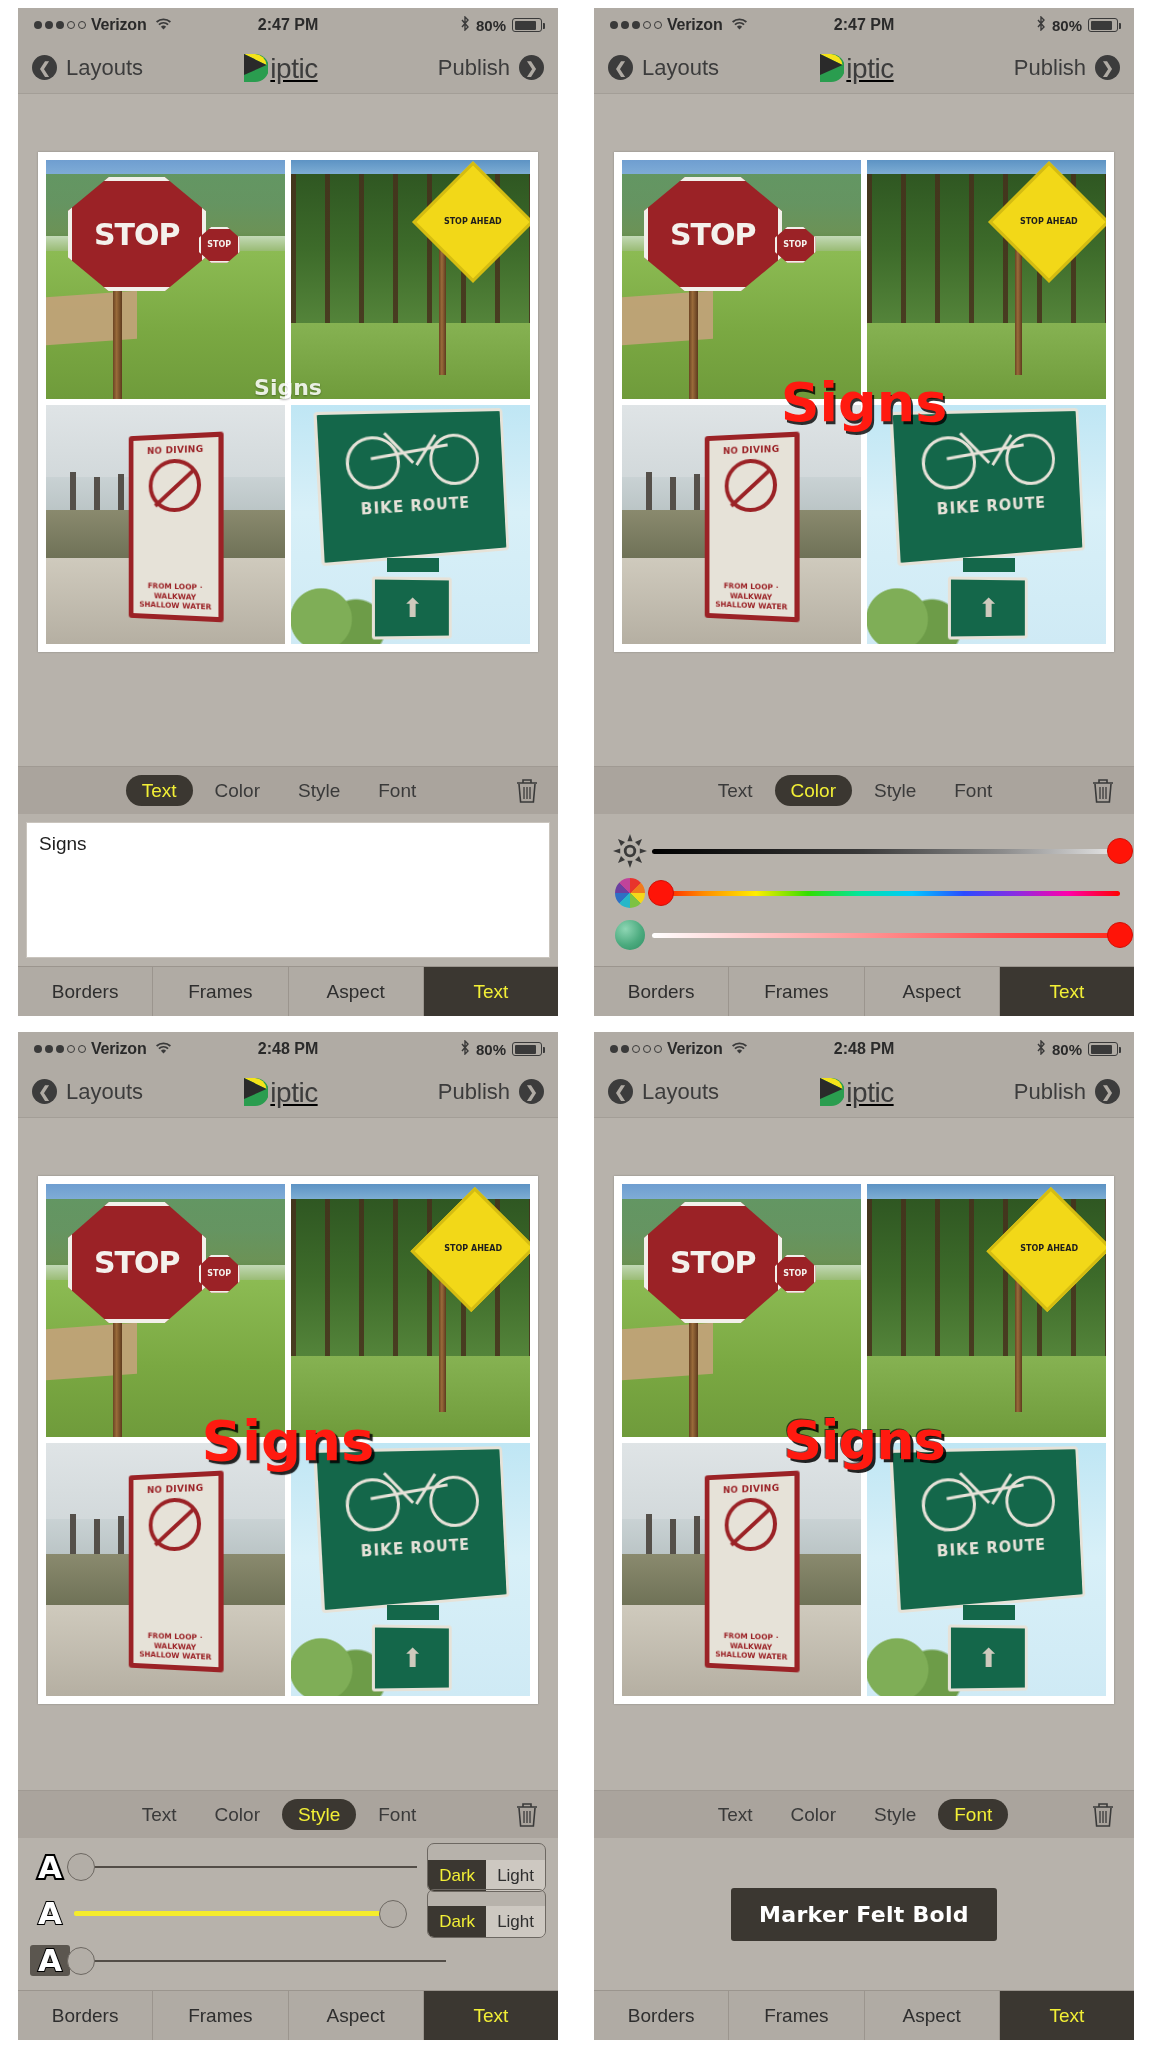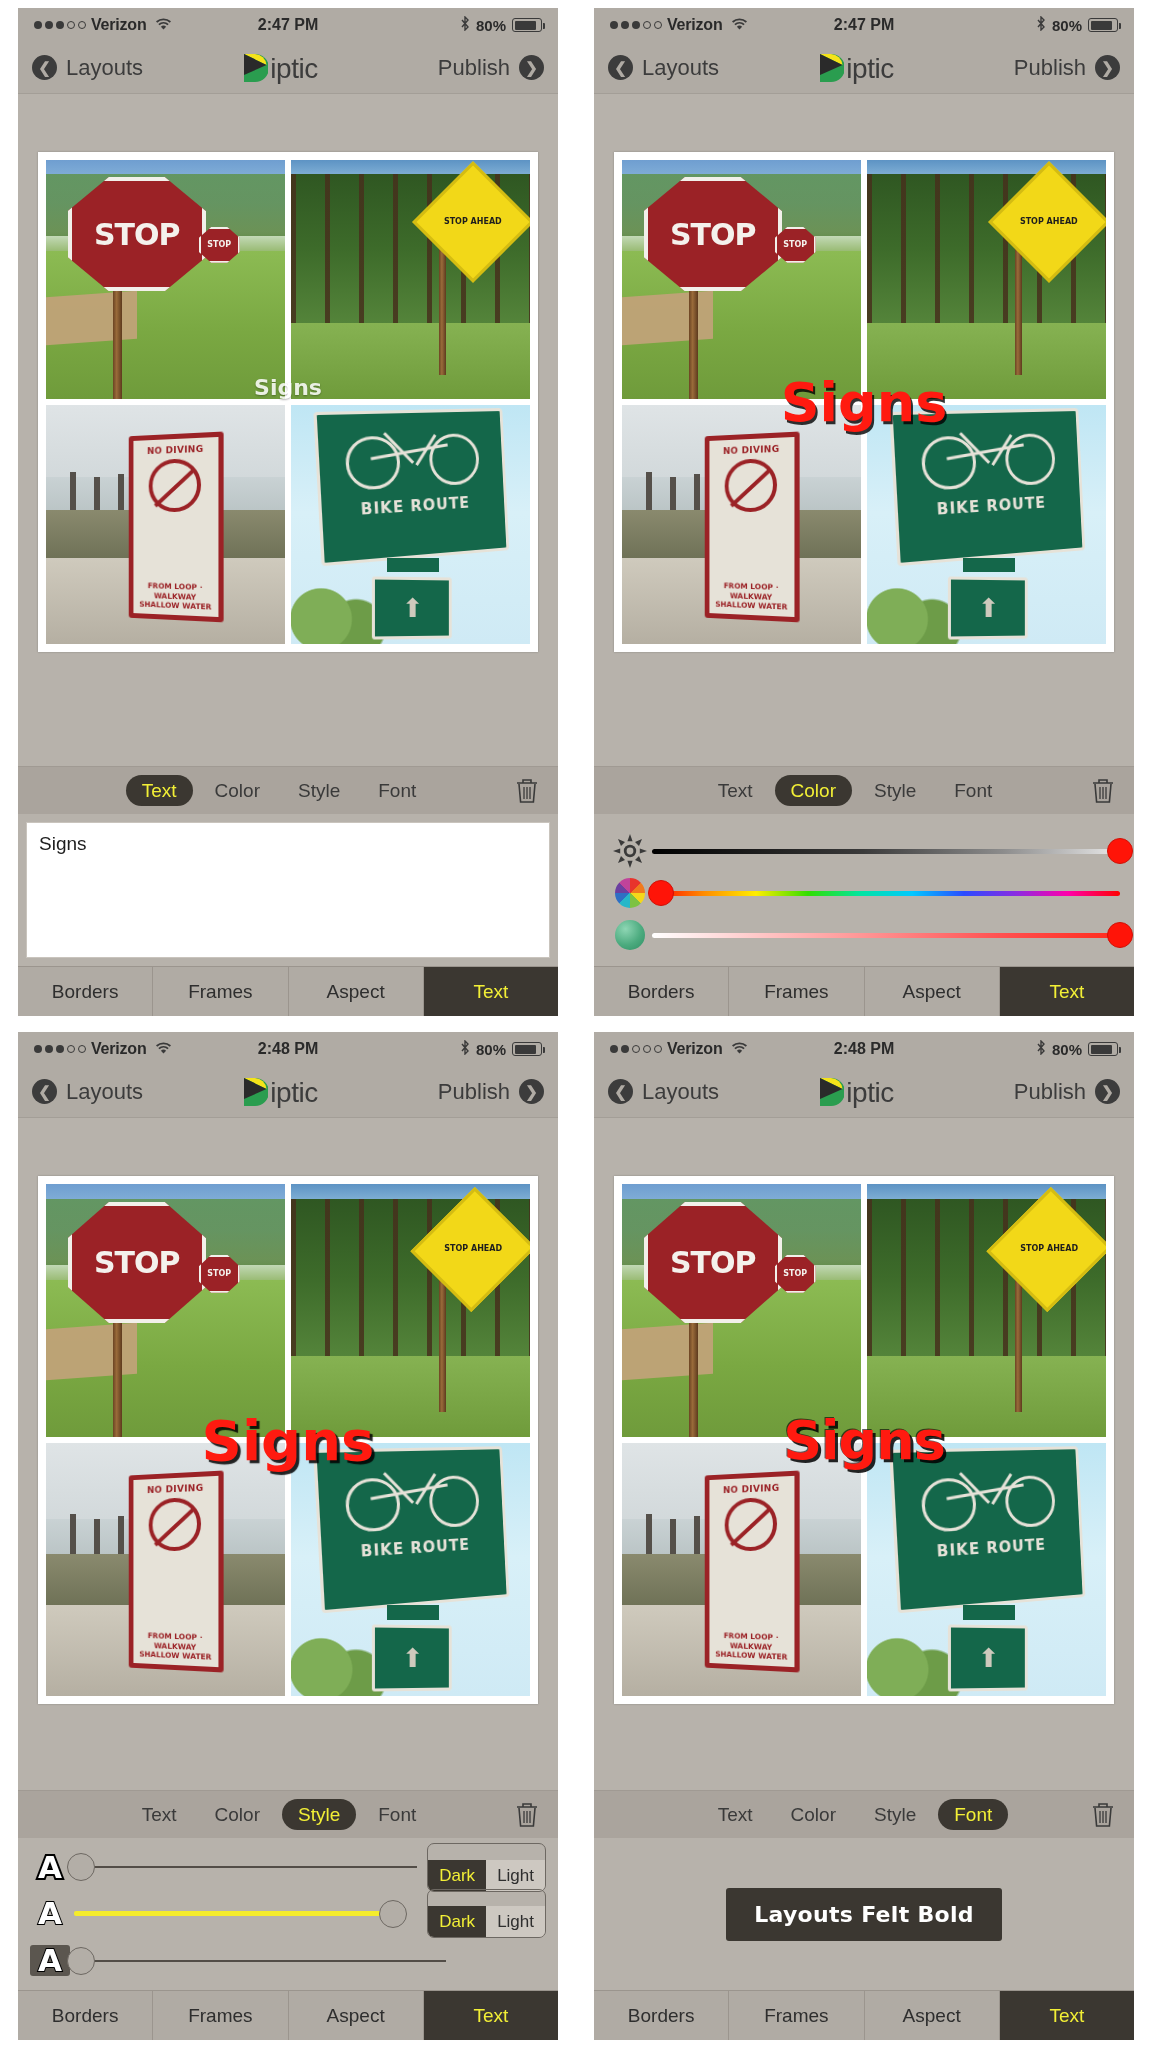--- a/index.html
+++ b/index.html
@@ -84,21 +84,21 @@
   .circ-ico {
     width: 25px; height: 25px; border-radius: 50%;
     background: #3c3c3c; color: #b0aba4;
     display: flex; align-items: center; justify-content: center;
     font-size: 15px; line-height: 1; font-weight: bold;
   }
   .nav-right { margin-left: auto; }
   .brand {
     position: absolute; left: 0; right: 16px;
     display: flex; align-items: center; justify-content: center;
-    gap: 1px; pointer-events: none;
+    gap: 1px; pointer-events: none; text-decoration: underline;
   }
   .brand-mark {
     width: 26px; height: 30px; position: relative; display: inline-block;
   }
   .brand-mark svg { display: block; }
   .brand-text {
     font-size: 28px; color: #3c3c3c; letter-spacing: -0.5px;
     line-height: 1; margin-left: 1px; position: relative; top: 1px;
   }
   
@@ -1028,21 +1028,21 @@
       <span class="trash">
         <svg width="26" height="28" viewBox="0 0 26 28">
               <path d="M3 6h20M9 6V3h8v3M5 7l1.6 18h12.8L21 7" stroke="#3a3a3a" stroke-width="1.6" fill="none"></path>
               <path d="M10 10v12M13 10v12M16 10v12" stroke="#3a3a3a" stroke-width="1.3"></path>
             </svg>
       </span>
     </div>
 
     <div class="editor">
       <div class="fontpanel">
-        <span class="fontchip">Layouts Felt Bold</span>
+        <span class="fontchip">Marker Felt Bold</span>
       </div>
     </div>
 
     <div class="bottombar">
       <div class="bb">Borders</div>
       <div class="bb">Frames</div>
       <div class="bb">Aspect</div>
       <div class="bb active">Text</div>
     </div>
    </div>

